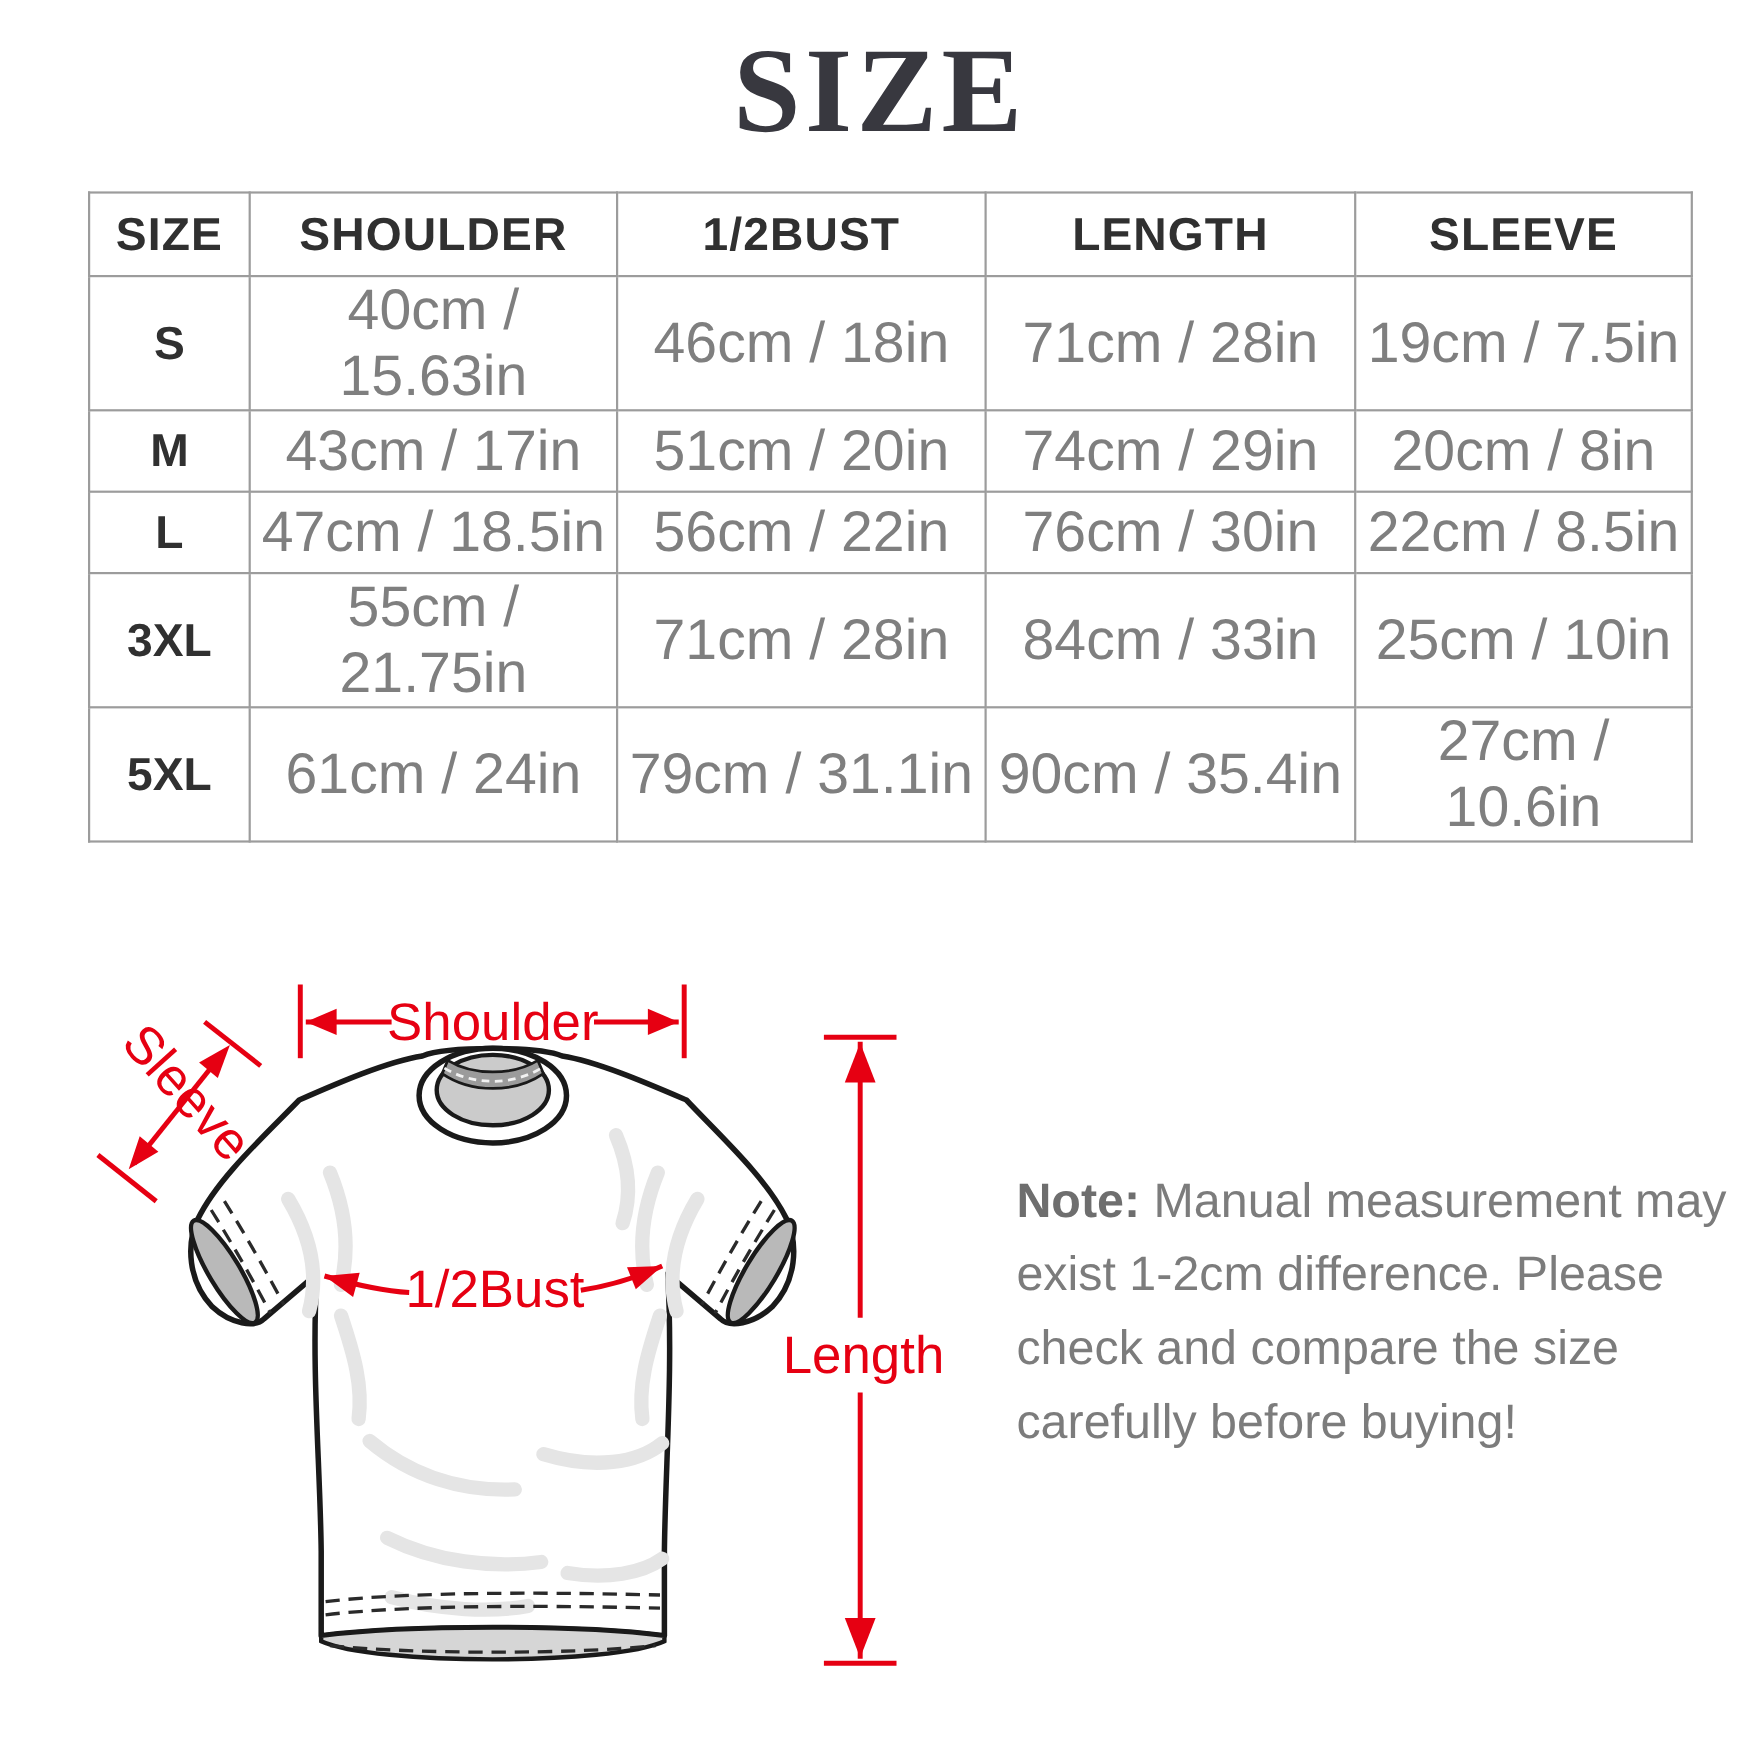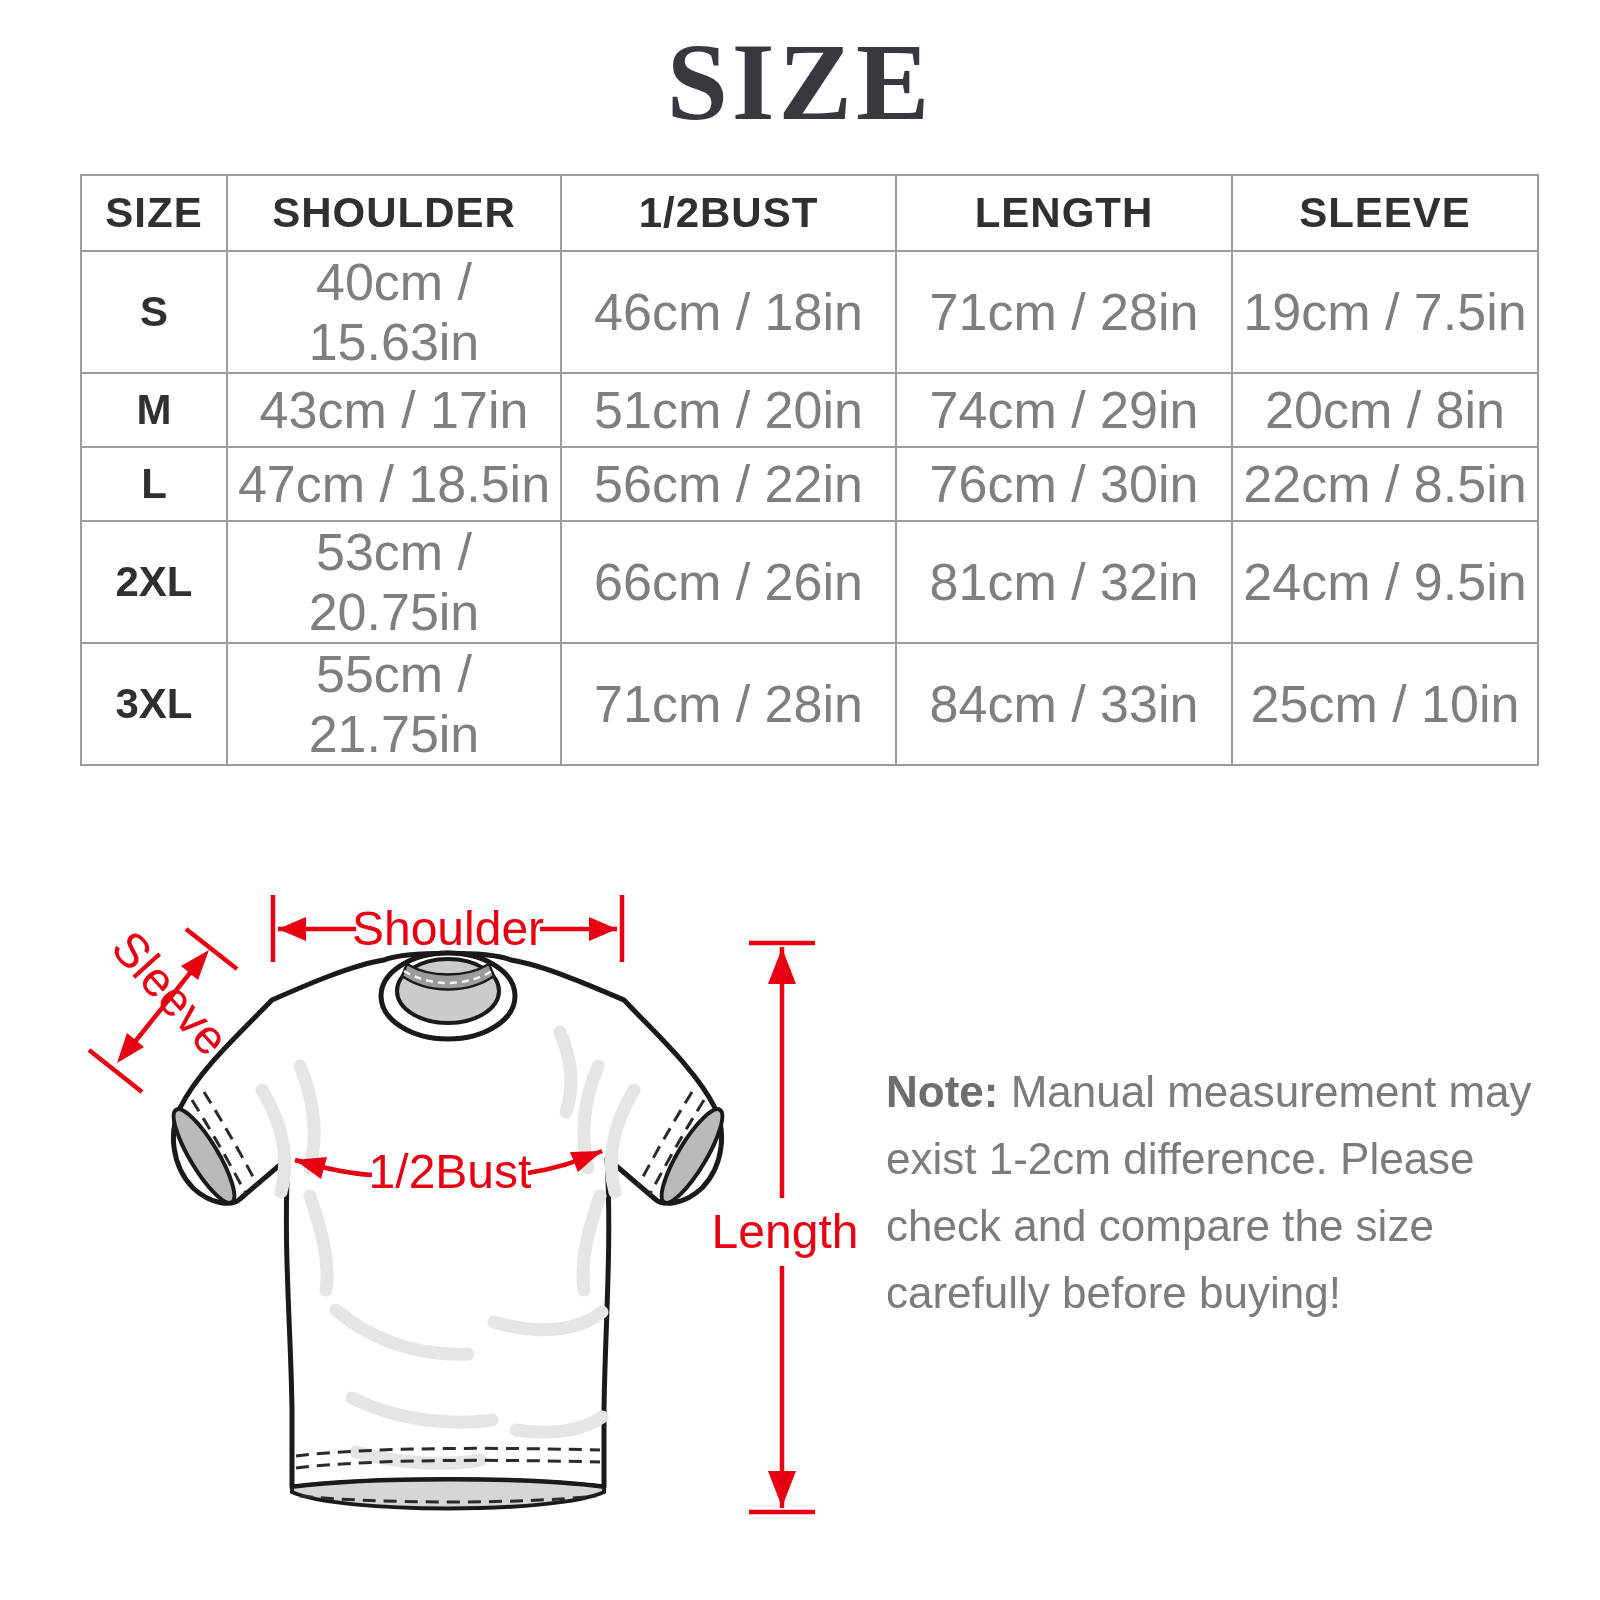--- a/index.html
+++ b/index.html
@@ -20,21 +20,21 @@
   .size-table th{
     height:74px;font-size:42px;font-weight:700;color:#303030;letter-spacing:1px;
   }
   .size-table td{height:72px;font-size:52px;color:#7f7f7f;}
   .size-table td.size-col{font-weight:700;color:#303030;font-size:42px;}
   .diagram{position:absolute;left:60px;top:855px;width:820px;height:760px;}
   .diagram text{
     font-family:"Liberation Sans",sans-serif;font-size:48px;fill:#e60012;
   }
   .note{
-    position:absolute;left:886px;top:1058px;width:660px;
+    position:absolute;left:924px;top:1058px;width:660px;
     font-size:44px;line-height:67px;color:#7c7c7c;
   }
   .note b{font-weight:700;color:#6e6e6e;}
 </style>
 </head>
 <body>
 
 <div class="page">
 
   <h1 class="title">SIZE</h1>
@@ -72,32 +72,32 @@
           <td>20cm / 8in</td>
         </tr>
         <tr>
           <td class="size-col">L</td>
           <td>47cm / 18.5in</td>
           <td>56cm / 22in</td>
           <td>76cm / 30in</td>
           <td>22cm / 8.5in</td>
         </tr>
         <tr>
-          <td class="size-col">2XL</td>
-          <td>53cm / 20.75in</td>
-          <td>66cm / 26in</td>
-          <td>81cm / 32in</td>
-          <td>24cm / 9.5in</td>
-        </tr>
-        <tr>
           <td class="size-col">3XL</td>
           <td>55cm / 21.75in</td>
           <td>71cm / 28in</td>
           <td>84cm / 33in</td>
           <td>25cm / 10in</td>
+        </tr>
+        <tr>
+          <td class="size-col">5XL</td>
+          <td>61cm / 24in</td>
+          <td>79cm / 31.1in</td>
+          <td>90cm / 35.4in</td>
+          <td>27cm / 10.6in</td>
         </tr>
       </tbody>
   </table>
 
   <svg class="diagram" viewBox="60 855 820 760">
 
     <g>
       <path d="M 384 960 C 352 965 306 985 272 1000 C 240 1033 198 1071 180 1108
            C 169 1131 171 1165 193 1188 C 210 1204 232 1207 240 1199 L 288 1158
            C 283 1245 291 1330 292 1410 L 292 1487 C 370 1477 526 1477 604 1487

